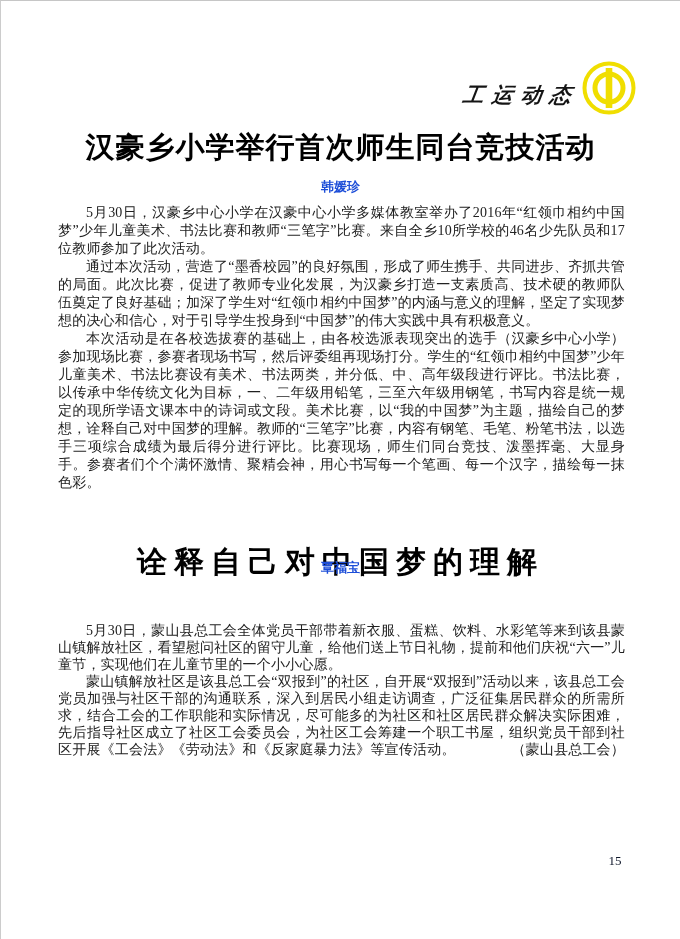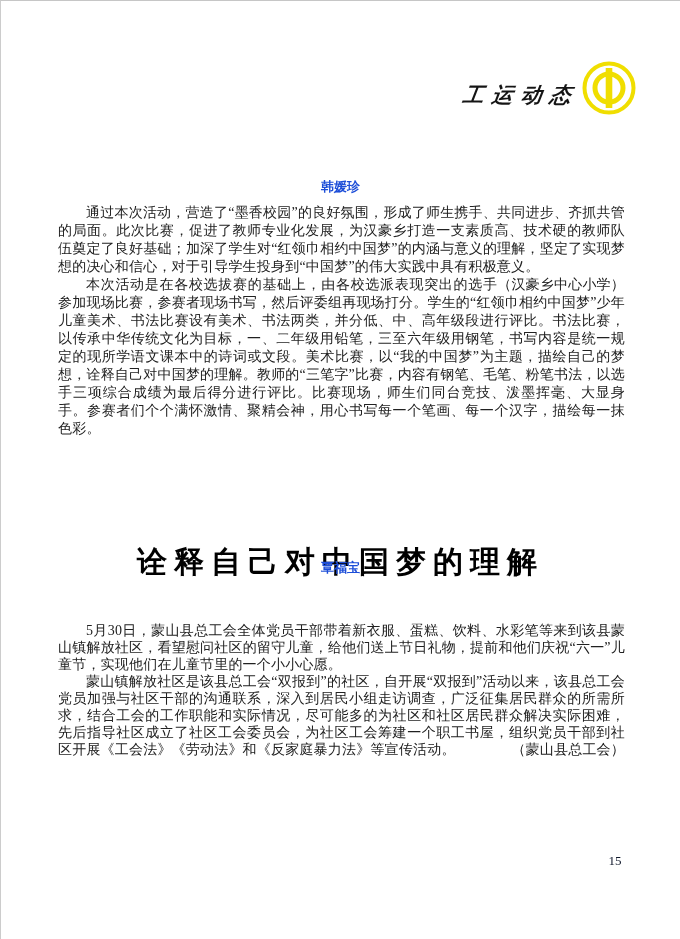--- a/index.html
+++ b/index.html
@@ -95,24 +95,28 @@
     <span class="masthead-text">工运动态</span>
     <span class="masthead-logo">
       <svg width="54" height="54" viewBox="0 0 54 54" aria-hidden="true">
         <circle cx="27" cy="27" r="24.5" fill="none" stroke="var(--logo-color, #F0DE00)" stroke-width="4"></circle>
         <circle cx="27" cy="27" r="14" fill="none" stroke="var(--logo-color, #F0DE00)" stroke-width="5"></circle>
         <rect x="23.7" y="7" width="6.6" height="40" fill="var(--logo-color, #F0DE00)"></rect>
       </svg>
     </span>
   </div>
 
+  <h1 class="article-title title-1">汉豪乡小学举行首次师生同台竞技活动</h1>
 
   <div class="article-author author-1">韩媛珍</div>
 
   <div class="article-body body-1">
+    <p>
+      <span>5月30日，汉豪乡中心小学在汉豪中心小学多媒体教室举办了2016年“红领巾相约中国梦”少年儿童美术、书法比赛和教师“三笔字”比赛。来自全乡10所学校的46名少先队员和17位教师参加了此次活动。</span>
+    </p>
     <p>
       <span>通过本次活动，营造了“墨香校园”的良好氛围，形成了师生携手、共同进步、齐抓共管的局面。此次比赛，促进了教师专业化发展，为汉豪乡打造一支素质高、技术硬的教师队伍奠定了良好基础；加深了学生对“红领巾相约中国梦”的内涵与意义的理解，坚定了实现梦想的决心和信心，对于引导学生投身到“中国梦”的伟大实践中具有积极意义。</span>
       <span class="attribution">（汉豪乡中心小学）</span>
     </p>
     <p>
       <span>本次活动是在各校选拔赛的基础上，由各校选派表现突出的选手参加现场比赛，参赛者现场书写，然后评委组再现场打分。学生的“红领巾相约中国梦”少年儿童美术、书法比赛设有美术、书法两类，并分低、中、高年级段进行评比。书法比赛，以传承中华传统文化为目标，一、二年级用铅笔，三至六年级用钢笔，书写内容是统一规定的现所学语文课本中的诗词或文段。美术比赛，以“我的中国梦”为主题，描绘自己的梦想，诠释自己对中国梦的理解。教师的“三笔字”比赛，内容有钢笔、毛笔、粉笔书法，以选手三项综合成绩为最后得分进行评比。比赛现场，师生们同台竞技、泼墨挥毫、大显身手。参赛者们个个满怀激情、聚精会神，用心书写每一个笔画、每一个汉字，描绘每一抹色彩。</span>
     </p>
   </div>
 
   <h1 class="article-title title-2">诠释自己对中国梦的理解</h1>

